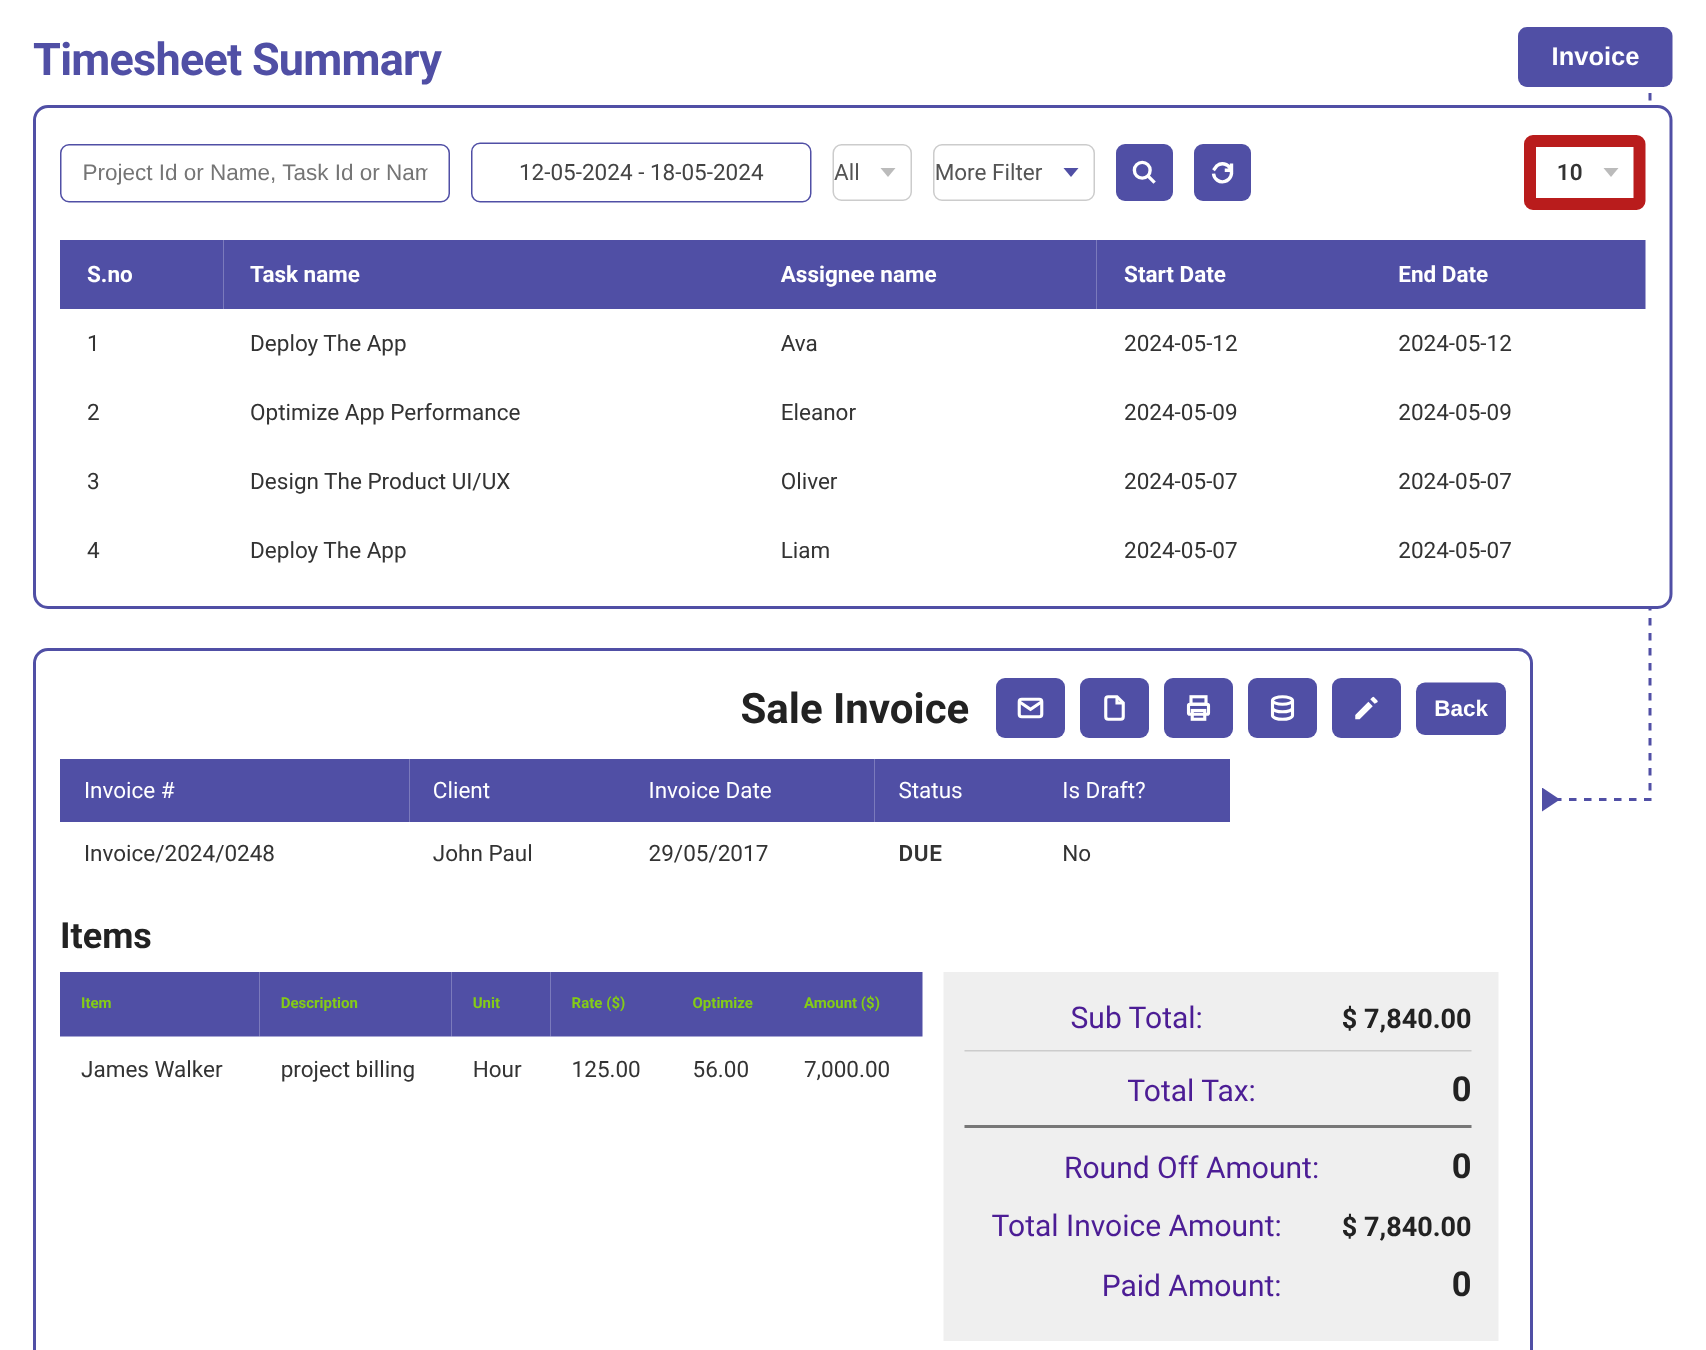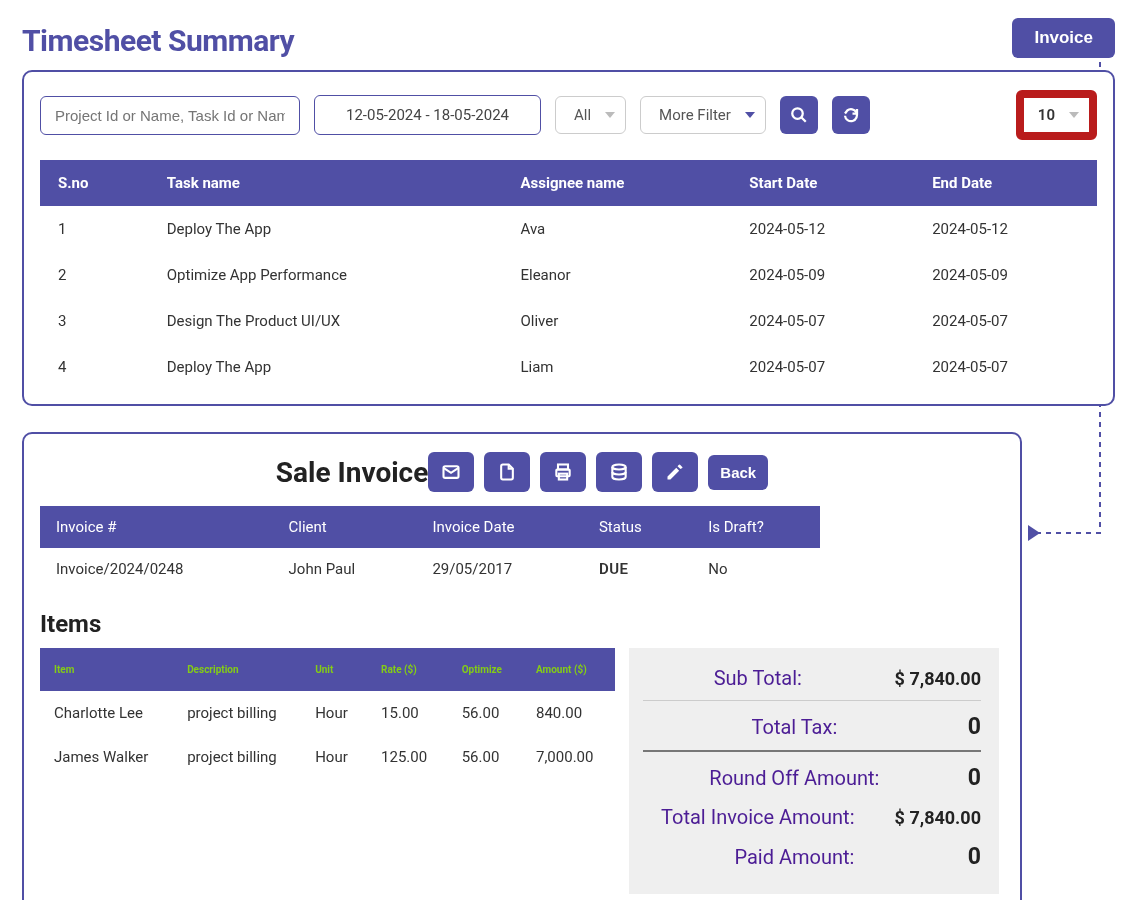--- a/index.html
+++ b/index.html
@@ -56,21 +56,21 @@
     padding: 10px 14px;
     font-size: 15px;
     color: #555;
     background: #fff;
   }
   .field-project { width: 260px; }
   .field-dates { width: 227px; text-align: center; color: #444; }
   .select-box {
     border: 1px solid #ccc;
     border-radius: 6px;
-    padding: 9px 34px 9px 18px;
+    padding: 9px 34px 9px 0;
     font-size: 15px;
     color: #555;
     background: #fff;
     position: relative;
     display: inline-flex;
     align-items: center;
     cursor: pointer;
   }
   .select-box .chev {
     position: absolute;
@@ -127,23 +127,24 @@
   table.ts tbody td {
     padding: 14px 18px;
     font-size: 15px;
     color: #333;
   }
   table.ts tbody tr { border-bottom: none; }
 
   
   .inv-header {
     display: flex;
-    justify-content: center;
+    justify-content: flex-end;
     align-items: center;
     margin-bottom: 14px;
+    gap: 18px;
   }
   .inv-title {
     font-size: 28px;
     font-weight: 700;
     color: #222;
   }
   .inv-actions {
     display: flex;
     gap: 10px;
     align-items: center;
@@ -391,28 +392,20 @@
         <th>Item</th>
         <th>Description</th>
         <th>Unit</th>
         <th>Rate ($)</th>
         <th>Optimize</th>
         <th>Amount ($)</th>
       </tr>
         </thead>
       <tbody id="items-body">
           <tr>
-            <td>Charlotte Lee</td>
-            <td>project billing</td>
-            <td>Hour</td>
-            <td>15.00</td>
-            <td>56.00</td>
-            <td>840.00</td>
-          </tr>
-          <tr>
             <td>James Walker</td>
             <td>project billing</td>
             <td>Hour</td>
             <td>125.00</td>
             <td>56.00</td>
             <td>7,000.00</td>
           </tr>
         </tbody>
     </table>
     <div class="totals">

